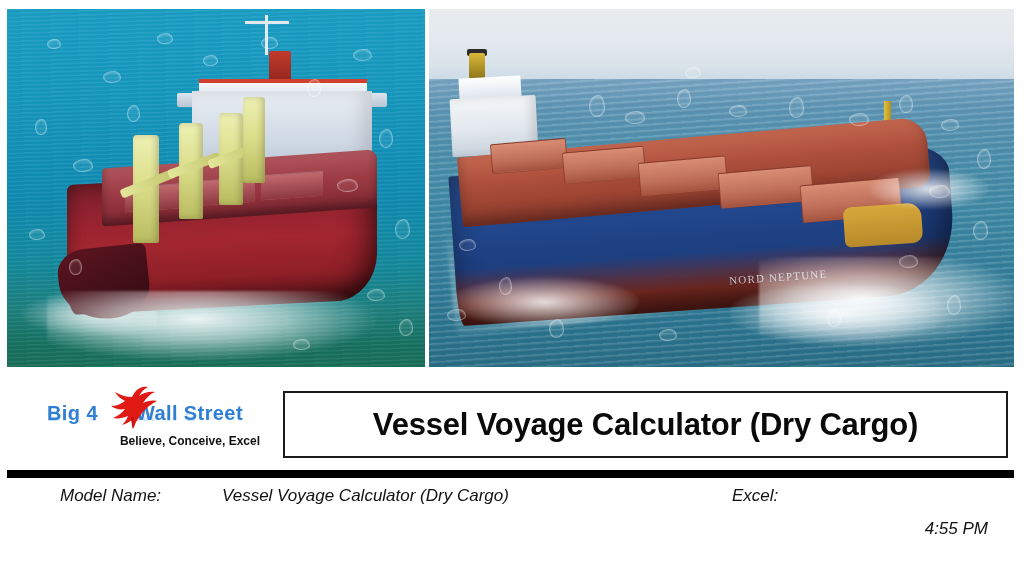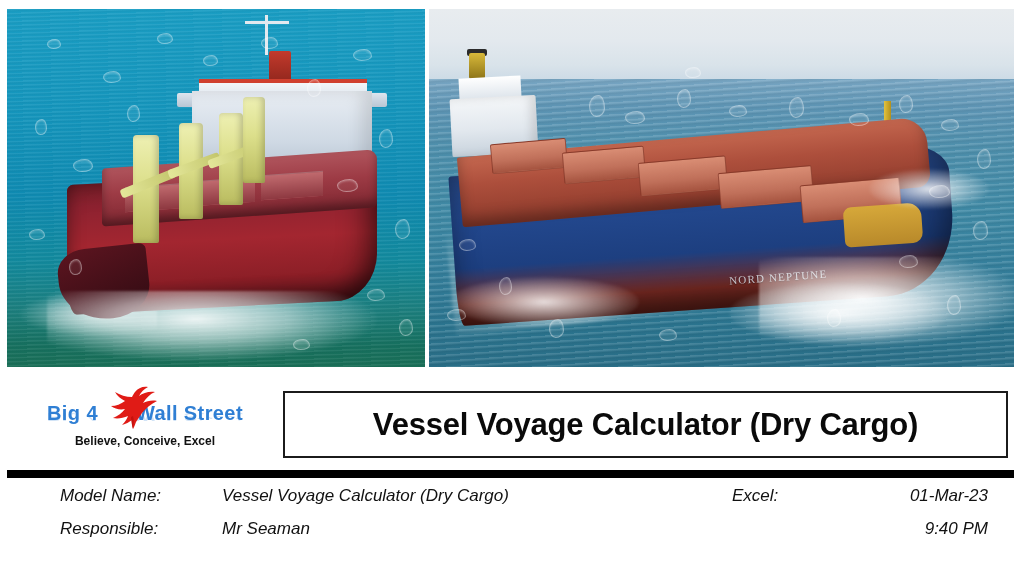--- a/index.html
+++ b/index.html
@@ -352,21 +352,21 @@
   .logo-reflection .gap { display: inline-block; width: 38px; }
   .logo-eagle {
     position: absolute;
     left: 76px; top: 2px;
     width: 58px; height: 44px;
   }
   .logo-tagline {
     position: absolute;
     left: 0; top: 50px;
     width: 230px;
-    text-align: center;
+    text-align: right;
     font-family: "Liberation Sans", sans-serif;
     font-weight: bold;
     font-size: 12px;
     color: #111111;
     white-space: nowrap;
   }
 
   .title-box {
     position: absolute;
     left: 283px; top: 19px;
@@ -578,20 +578,17 @@
   </div>
 </div>
 
 <div class="black-rule"></div>
 
 <div class="info">
   <div class="info-row">
     <span class="i-label-left">Model Name:</span>
     <span class="i-value-left">Vessel Voyage Calculator (Dry Cargo)</span>
     <span class="i-label-right">Excel:</span>
-    <span class="i-value-right">01-Mar-23</span>
   </div>
   <div class="info-row">
-    <span class="i-label-left">Responsible:</span>
-    <span class="i-value-left">Mr Seaman</span>
-    <span class="i-value-right">9:40 PM</span>
+    <span class="i-value-right">4:55 PM</span>
   </div>
 </div>
 
 </body></html>

